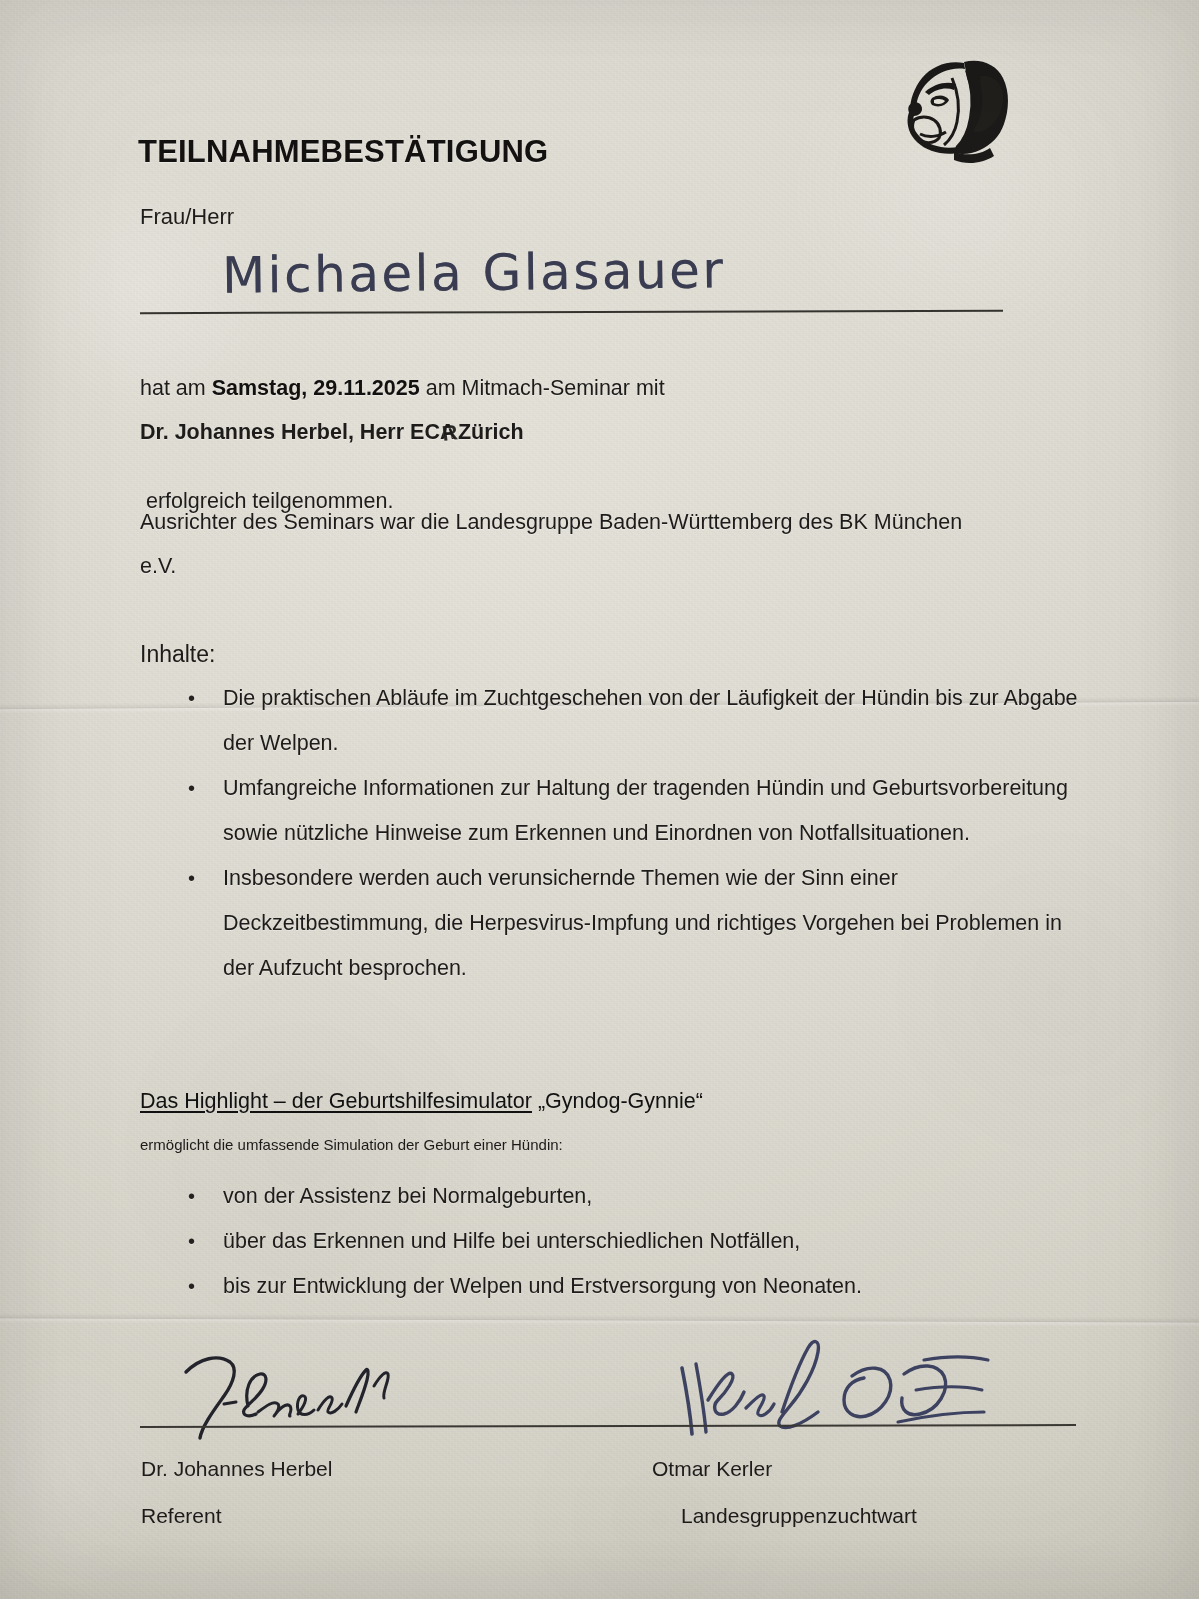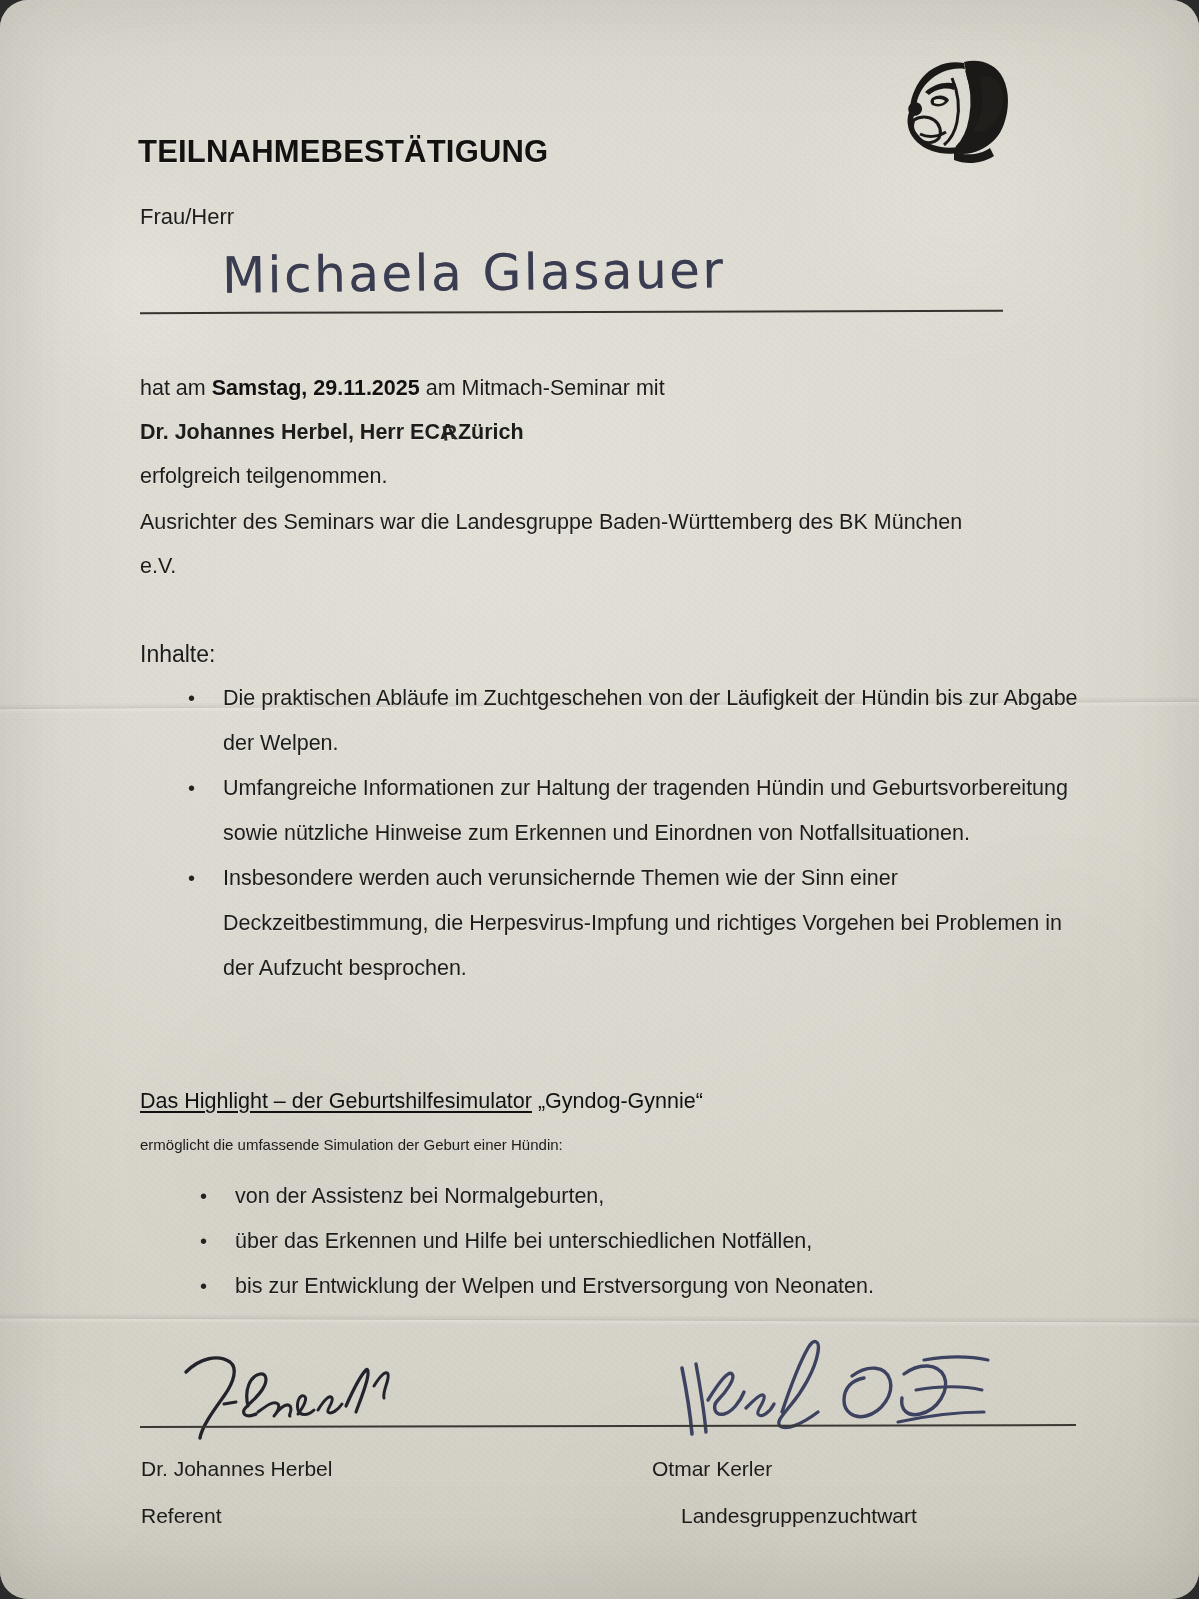--- a/index.html
+++ b/index.html
@@ -8,21 +8,20 @@
     background: #2b2b2b;
   }
   #page {
     position: relative;
     width: 1199px;
     height: 1599px;
     overflow: hidden;
     background: #a3a3a3;
     font-family: "Liberation Sans", sans-serif;
     color: #1c1b19;
-    border-radius: 28px;
   }
   
   #paper-base {
     position: absolute;
     inset: 0;
     background:
       radial-gradient(ellipse 120% 80% at 42% 30%, #e6e3db 0%, #dedbd2 45%, #d6d3c9 80%, #cdcabf 100%);
   }
   #paper-grain {
     position: absolute;
@@ -118,21 +117,21 @@
     font-size: 21.5px;
     line-height: 1.25;
     color: #1d1c1a;
     white-space: nowrap;
     text-shadow: 0 1px .5px rgba(255,255,255,.35);
   }
   .body-line b { font-weight: bold; color: #121110; margin-top: 29px; }
 
   #line-hat     { top: 375px; }
   #line-referee { top: 419px; font-weight: bold; }
-  #line-erfolg  { top: 463px; }
+  #line-erfolg  { top: 488px; margin-left: 6px; }
   #line-ausrichter { top: 509px; }
   #line-ev      { top: 553px; }
 
   
   .overlap-artifact {
     position: relative;
     display: inline-block;
     margin-left: -13px;
     transform: rotate(-7deg) translateY(1px);
     opacity: .92;
@@ -164,21 +163,21 @@
     top: 0;
     font-size: 20px;
     color: #232220;
   }
   #bullets-inhalte {
     left: 176px;
     top: 676px;
     width: 920px;
   }
   #bullets-sim {
-    left: 188px;
+    left: 176px;
     top: 1174px;
     width: 900px;
   }
 
   #highlight-line {
     left: 140px;
     top: 1089px;
     font-size: 21.5px;
     font-weight: normal;
     white-space: nowrap;

